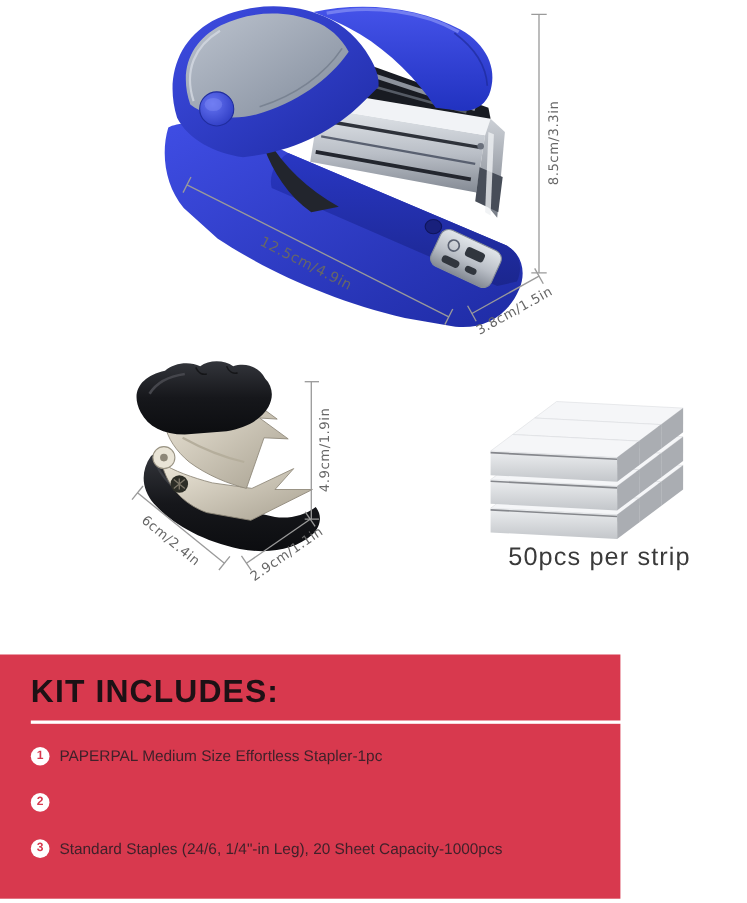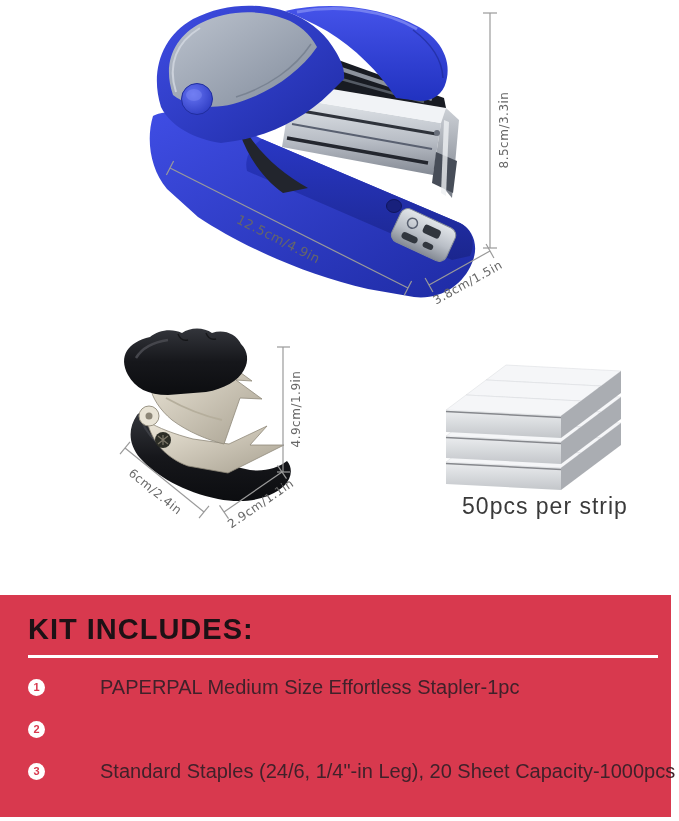--- a/index.html
+++ b/index.html
@@ -11,21 +11,21 @@
   .dim-text{
     font-family:"DejaVu Sans",sans-serif;
     fill:#676767;letter-spacing:.5px;
   }
   .dim-line{stroke:#9a9a9a;stroke-width:1.2;fill:none;}
   .caption-text{
     font-family:"Liberation Sans",sans-serif;
     fill:#3a3a3a;letter-spacing:1px;
   }
   .kit-panel{
-    position:absolute;left:0;top:595px;width:671px;height:222px;
+    position:absolute;left:0;top:595px;width:564px;height:222px;
     background:#d8394e;
   }
   .kit-title{
     position:absolute;left:28px;top:18px;margin:0;
     font-size:29px;font-weight:bold;color:#1d1115;letter-spacing:1px;
   }
   .kit-rule{
     position:absolute;left:28px;top:60px;width:630px;height:3px;
     background:#ffffff;border:none;margin:0;
   }
@@ -34,21 +34,21 @@
     display:flex;flex-direction:column;gap:20px;
     list-style:none;margin:0;padding:0;
   }
   .kit-item{display:flex;align-items:center;height:22px;}
   .kit-num{
     flex:0 0 17px;width:17px;height:17px;border-radius:50%;
     background:#ffffff;color:#d8394e;
     font-size:11px;font-weight:bold;line-height:17px;text-align:center;
     margin-right:9px;
   }
-  .kit-text{font-size:20px;color:#40212a;white-space:nowrap;margin-left:46px;}
+  .kit-text{font-size:14px;color:#40212a;white-space:nowrap;}
 </style>
 </head>
 <body>
 
 <div class="stage">
 
   <svg class="scene" width="679" height="595" viewBox="0 0 679 595">
     <defs>
       <linearGradient id="gBlueBody" x1="0" y1="0" x2="1" y2="1">
         <stop offset="0" stop-color="#3f4de4"></stop>

